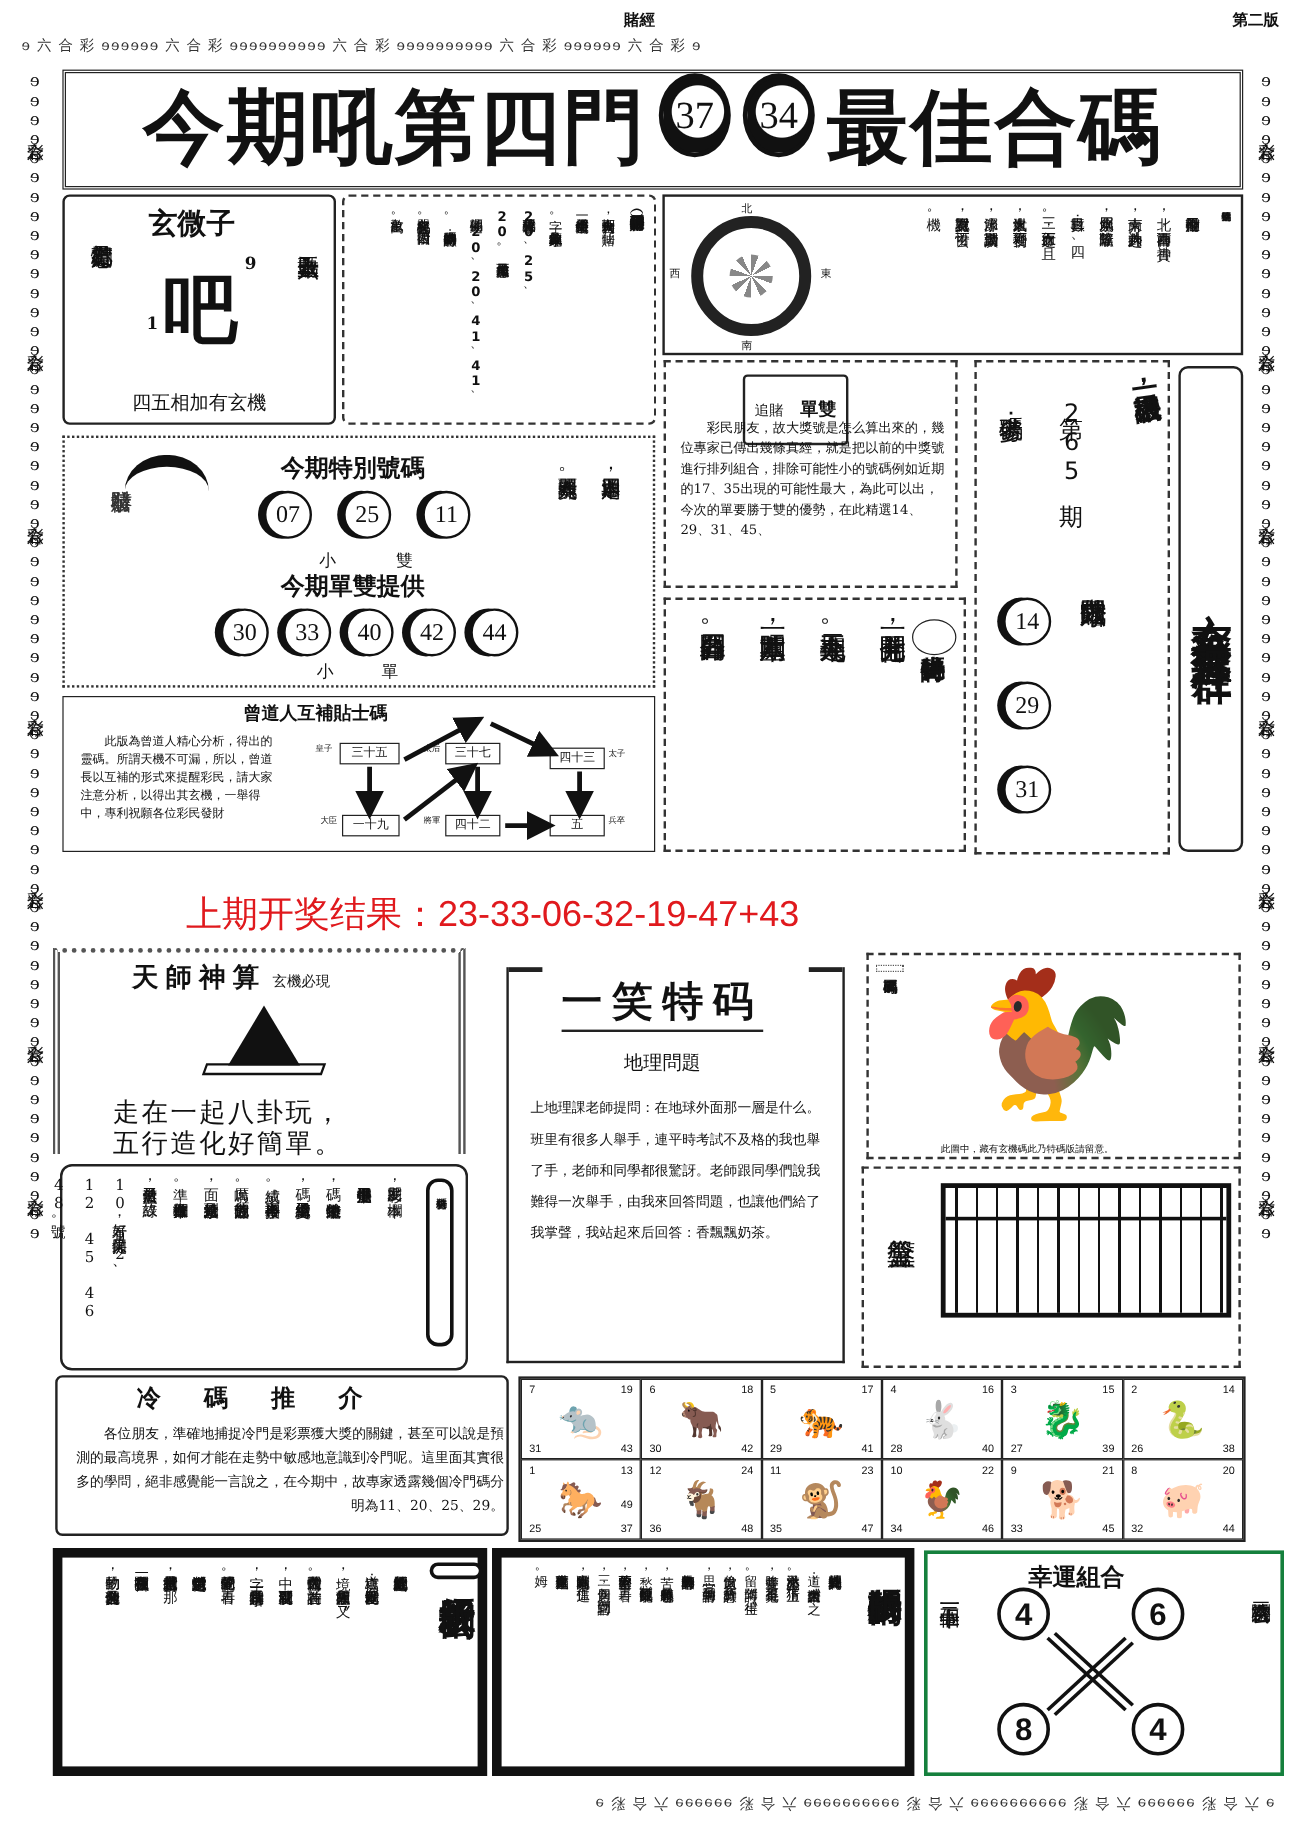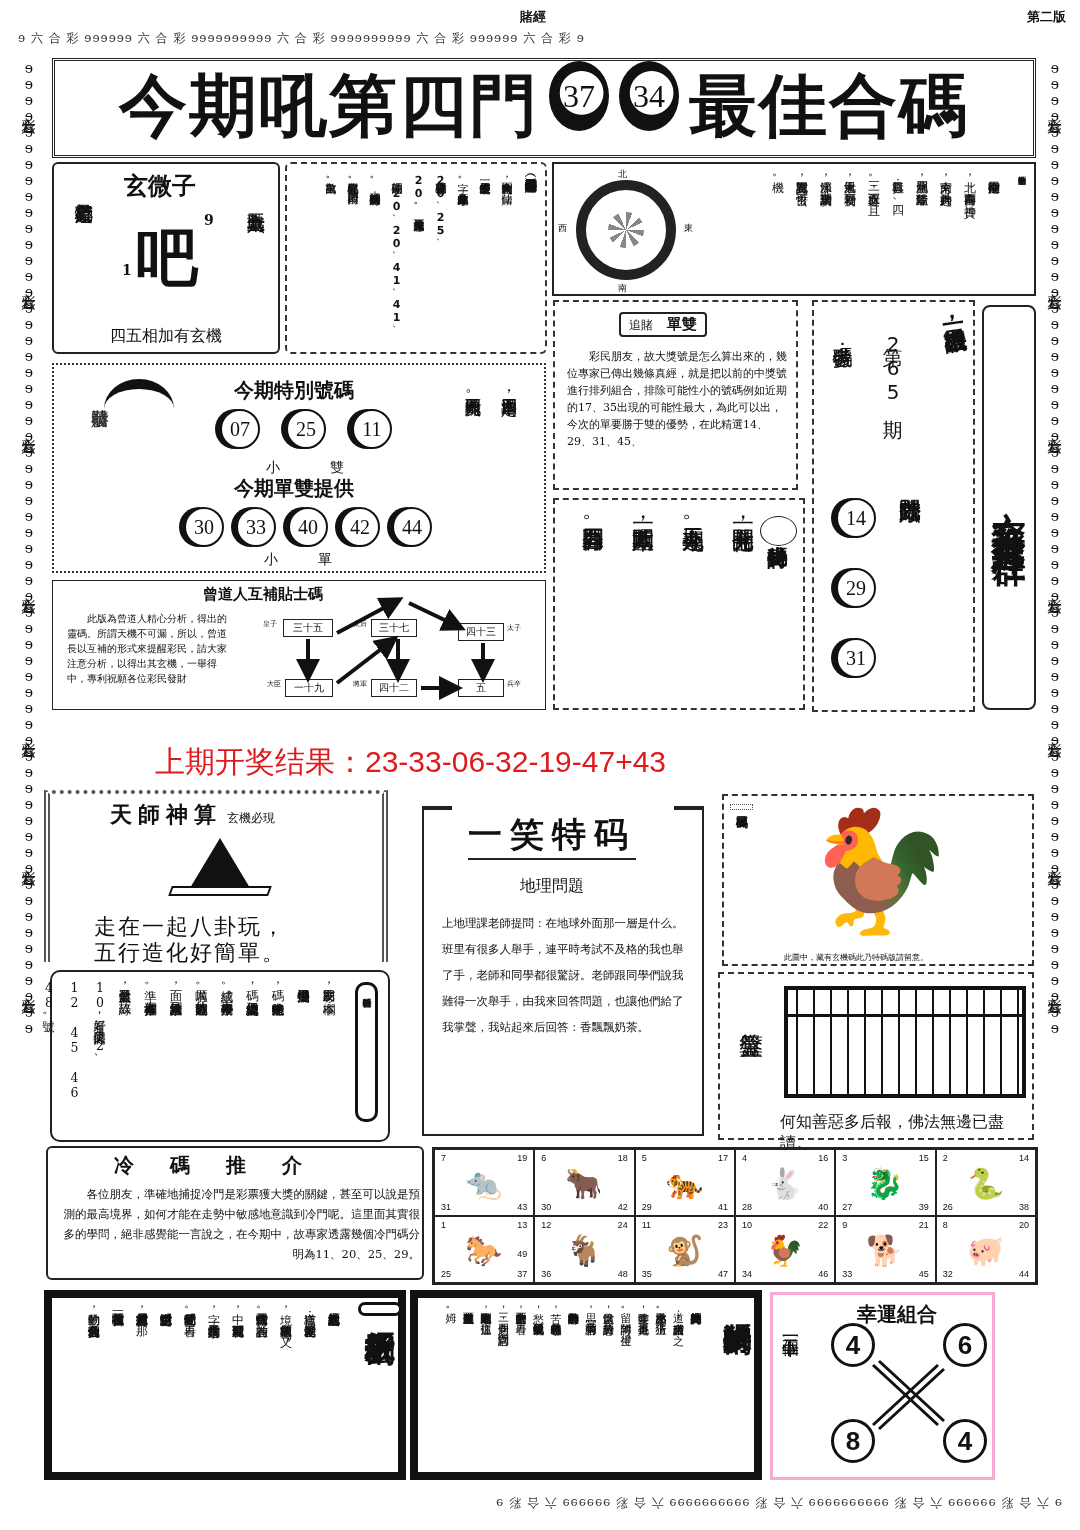--- a/index.html
+++ b/index.html
@@ -106,21 +106,21 @@
     <span class="ball">42</span>
     <span class="ball">44</span>
   </div>
   <div class="abs sect-label" style="top:186px;left:210px;">小</div>
   <div class="abs sect-label" style="top:186px;left:264px;">單</div>
   <div class="abs vt" style="top:22px;left:444px;font-size:16px;line-height:22px;">再送四四定本期，</div>
   <div class="abs vt" style="top:22px;left:408px;font-size:16px;line-height:22px;">頭獎四六九不離。</div>
 </div>
 
 <div class="abs dash" style="top:300px;left:553px;width:245px;height:190px;">
-  <div class="abs" style="top:10px;left:64px;border:2px solid #222;border-radius:4px;padding:1px 8px;font-size:12px;">
+  <div class="abs" style="top:10px;left:64px;border:2px solid #222;border-radius:4px;padding:18px 8px;font-size:12px;">
     <span>追賭</span>
     <span style="font-weight:bold;font-size:15px;margin-left:10px;">單雙</span>
   </div>
   <div class="abs body-text" style="top:46px;left:12px;width:222px;text-indent:2em;font-size:11px;line-height:17px;">彩民朋友，故大獎號是怎么算出來的，幾位專家已傳出幾條真經，就是把以前的中獎號進行排列組合，排除可能性小的號碼例如近期的17、35出現的可能性最大，為此可以出，今次的單要勝于雙的優勢，在此精選14、29、31、45、</div>
 </div>
 
 <div class="abs dash" style="top:498px;left:553px;width:252px;height:212px;">
   <div class="abs vt" style="top:16px;right:6px;font-size:20px;font-weight:bold;border:1px solid #222;border-radius:50%;padding:14px 4px;font-family:'DejaVu Sans',sans-serif;">生肖特碼詩</div>
   <div class="abs vt" style="top:12px;right:46px;font-size:22px;line-height:28px;">開一見七合并開，</div>
   <div class="abs vt" style="top:12px;right:96px;font-size:22px;line-height:28px;">二連三九今期來。</div>
@@ -211,21 +211,20 @@
   <div class="abs vt" style="top:8px;left:6px;font-size:12px;font-weight:bold;border:1px dotted #555;padding:2px;">尋碼圖</div>
   <div class="abs" style="top:6px;left:80px;font-size:120px;line-height:140px;color:#111;">🐓</div>
   <div class="abs" style="top:156px;left:60px;font-size:8px;">此圖中，藏有玄機碼此乃特碼版請留意。</div>
 </div>
 
 <div class="abs" style="top:972px;left:718px;width:316px;height:168px;border:2px dashed #333;">
   <div class="abs vt" style="top:40px;left:16px;font-size:24px;line-height:30px;">金算盤</div>
   <div class="abs" style="top:12px;left:64px;width:242px;height:112px;border:4px solid #111;background:repeating-linear-gradient(90deg,transparent 0 8px,#111 8px 10px,transparent 10px 17px);">
     <div class="abs" style="top:24px;left:0;width:100%;height:3px;background:#111;"></div>
   </div>
-  <div class="abs" style="top:138px;left:60px;font-size:16px;">何知善惡多后報，佛法無邊已盡讀。</div>
 </div>
 
 <div class="abs frame" style="top:1146px;left:46px;width:378px;height:134px;border-radius:6px;text-align:right;">
   <div class="abs" style="top:4px;left:66px;font-size:20px;font-weight:bold;letter-spacing:36px;">冷碼推介</div>
   <div class="abs body-text" style="top:36px;left:12px;width:360px;font-size:11.5px;line-height:20px;text-indent:2em;">各位朋友，準確地捕捉冷門是彩票獲大獎的關鍵，甚至可以說是預測的最高境界，如何才能在走勢中敏感地意識到冷門呢。這里面其實很多的學問，絕非感覺能一言說之，在今期中，故專家透露幾個冷門碼分明為11、20、25、29。</div>
 </div>
 
 <div class="abs zodiac-grid">
   <div class="zcell">
       <span class="n tl">7</span>
@@ -321,21 +320,21 @@
   </div>
 </div>
 
 <div class="abs" style="top:1290px;left:410px;width:352px;height:190px;border:8px solid #111;">
   <div class="abs vt" style="top:4px;right:0;font-size:28px;font-weight:900;font-family:'DejaVu Sans',sans-serif;line-height:34px;background:#fff;">特碼詩剖析版</div>
   <div class="abs vt body-text" style="top:6px;right:50px;height:170px;font-size:11px;line-height:17.5px;">
     <span>此期真經的特碼詩寫</span><br><span>道：〝語由大來自苦，之</span><br><span>游小來亦已愁。上下猜猜</span><br><span>愛昨畫，真是一毛不得</span><br><span>留。〞附句詩：〝一生得</span><br><span>之當以偷，分析詩的意</span><br><span>思，一二句中講到了苦一</span><br><span>動物大的有時無計心中</span><br><span>苦，小的有時急得也發</span><br><span>愁，從中可以了解此物配</span><br><span>對生下放分的密密，再看</span><br><span>三，四句之意，講到它門</span><br><span>逐漸到處亂嘈吸，抓住這</span><br><span>點鼠這個生肖今次可首</span><br><span>姆。</span>
   </div>
 </div>
 
-<div class="abs" style="top:1292px;left:770px;width:225px;height:188px;border:3px solid #f9a8d4;">
+<div class="abs" style="top:1292px;left:770px;width:300px;height:188px;border:3px solid #15803d;">
   <div class="abs" style="top:6px;left:84px;font-size:20px;font-weight:bold;font-family:'DejaVu Sans',sans-serif;">幸運組合</div>
   <div class="abs vt" style="top:32px;left:8px;font-size:17px;line-height:20px;">十一二五中一個</div>
   <div class="abs vt" style="top:28px;right:6px;font-size:16px;line-height:20px;">玄機透密三八鬪</div>
   <svg class="abs" style="top:0;left:0;" width="264" height="188">
     <g stroke="#111" stroke-width="3" fill="none">
       <line x1="100" y1="70" x2="165" y2="130"></line>
       <line x1="165" y1="70" x2="100" y2="130"></line>
       <line x1="106" y1="66" x2="171" y2="126"></line>
       <line x1="171" y1="74" x2="106" y2="134"></line>
     </g>

